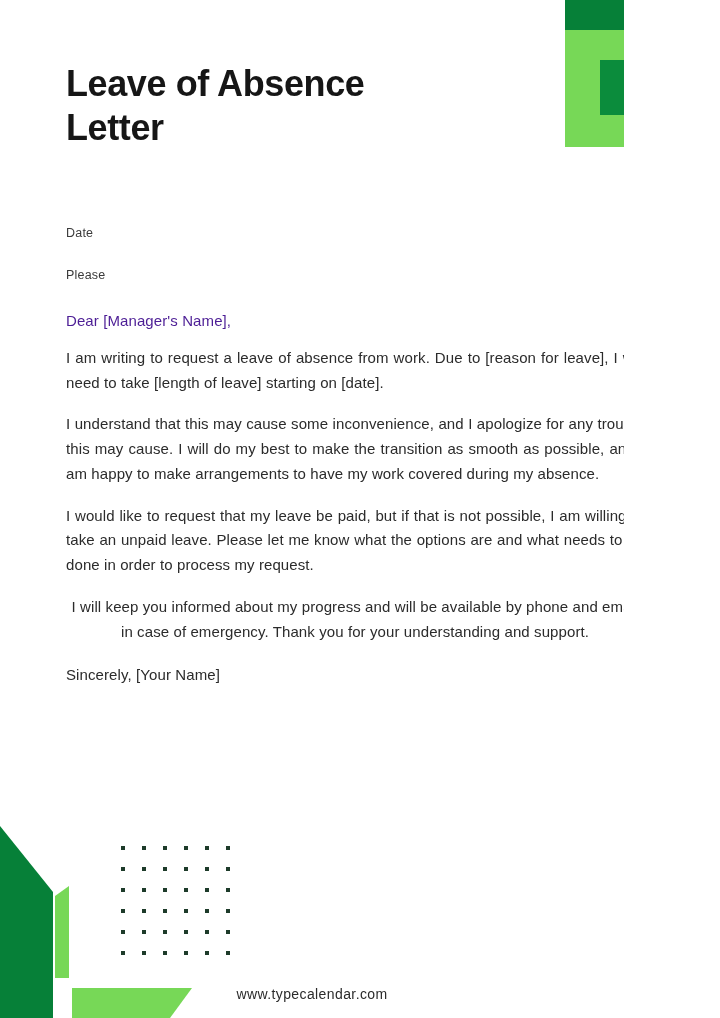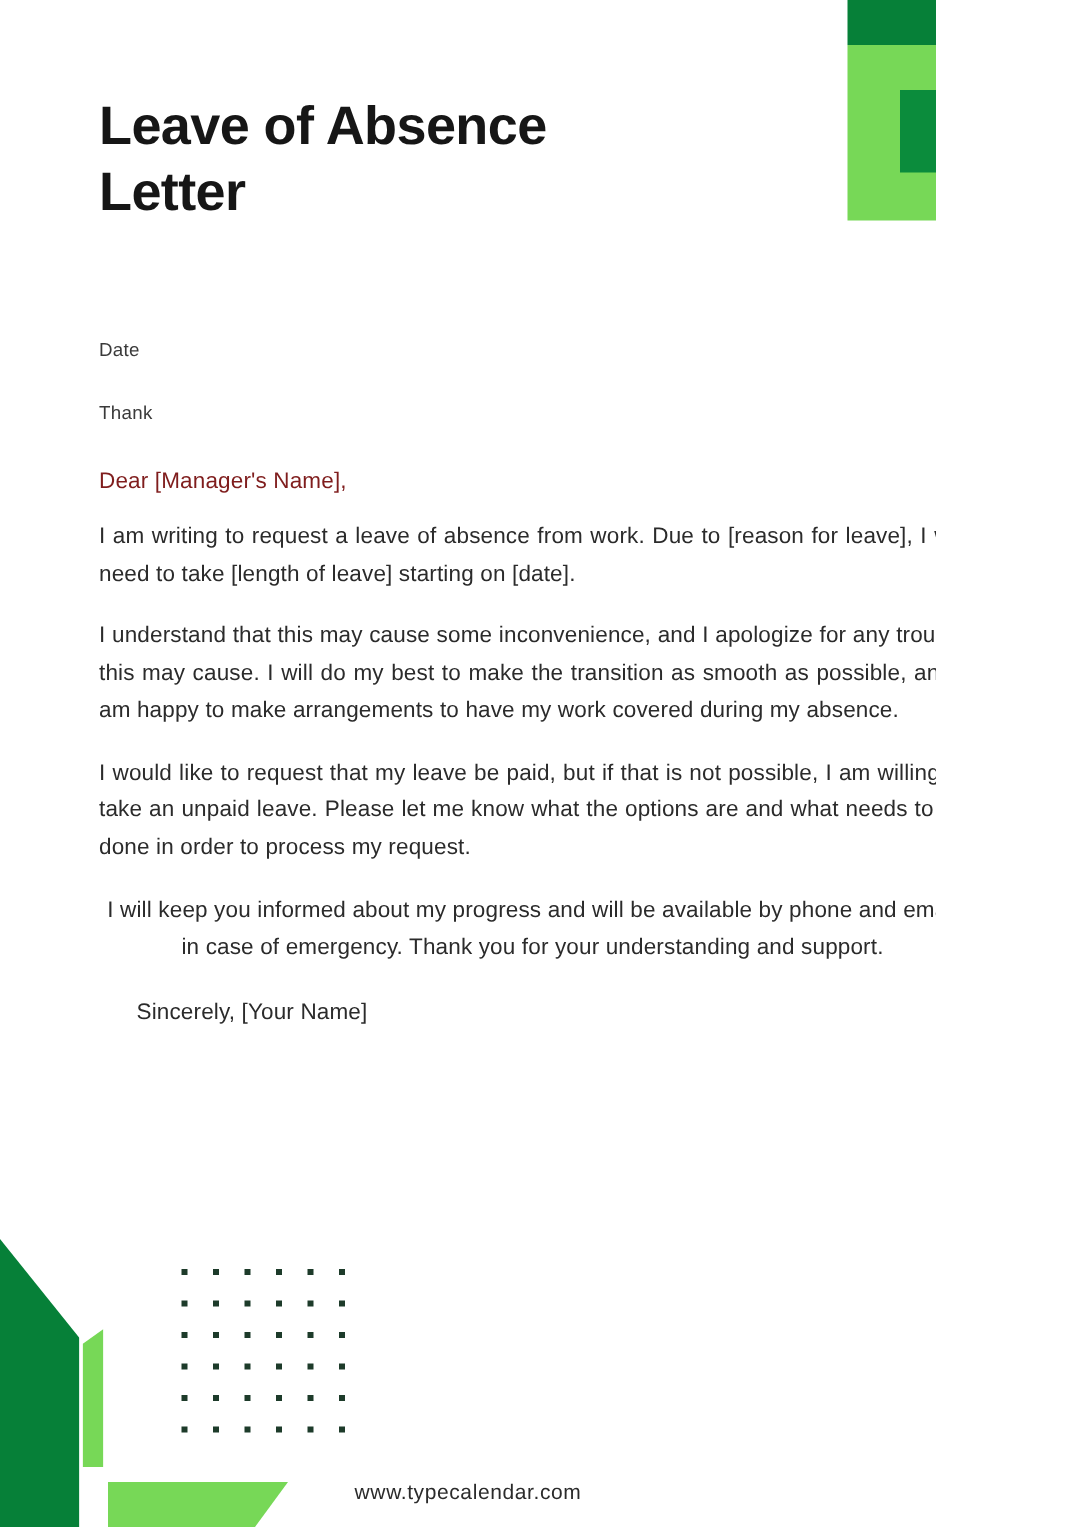--- a/index.html
+++ b/index.html
@@ -73,38 +73,37 @@
     font-size: 12.5px;
     color: #3a3a3a;
     letter-spacing: 0.2px;
   }
   .field-date { margin-top: 76px; }
   .field-address { margin-top: 28px; }
 
   .salutation {
     margin-top: 30px;
     font-size: 15px;
-    color: #7f1d1d;
+    color: #4c1d95;
     letter-spacing: 0.1px;
   }
   .para {
     margin-top: 17px;
     font-size: 15px;
     line-height: 1.65;
     color: #2b2b2b;
     text-align: justify;
     letter-spacing: 0.1px;
   }
   .para:last-of-type { text-align: center; }
   .closing {
     margin-top: 22px;
     font-size: 15px;
     color: #2b2b2b;
     letter-spacing: 0.1px;
-    margin-left: 25px;
   }
 
   
   .dot-grid {
     position: absolute;
     left: 121px;
     top: 846px;
     display: grid;
     grid-template-columns: repeat(6, 21px);
     grid-template-rows: repeat(6, 21px);
@@ -166,21 +165,21 @@
     <div class="deco-tr-light-square"></div>
     <div class="deco-tr-inner-square"></div>
     <div class="deco-tr-right-bar"></div>
   </div>
 
   <div class="letter">
 
     <h1 class="doc-title">Leave of Absence Letter</h1>
 
     <div class="field-label field-date">Date</div>
-    <div class="field-label field-address">Thank</div>
+    <div class="field-label field-address">Please</div>
 
     <div class="salutation">Dear [Manager's Name],</div>
 
     <p class="para">I am writing to request a leave of absence from work. Due to [reason for leave], I will need to take [length of leave] starting on [date].</p>
     <p class="para">I understand that this may cause some inconvenience, and I apologize for any trouble this may cause. I will do my best to make the transition as smooth as possible, and I am happy to make arrangements to have my work covered during my absence.</p>
     <p class="para">I would like to request that my leave be paid, but if that is not possible, I am willing to take an unpaid leave. Please let me know what the options are and what needs to be done in order to process my request.</p>
     <p class="para">I will keep you informed about my progress and will be available by phone and email in case of emergency. Thank you for your understanding and support.</p>
 
     <div class="closing">Sincerely, [Your Name]</div>
   </div>

